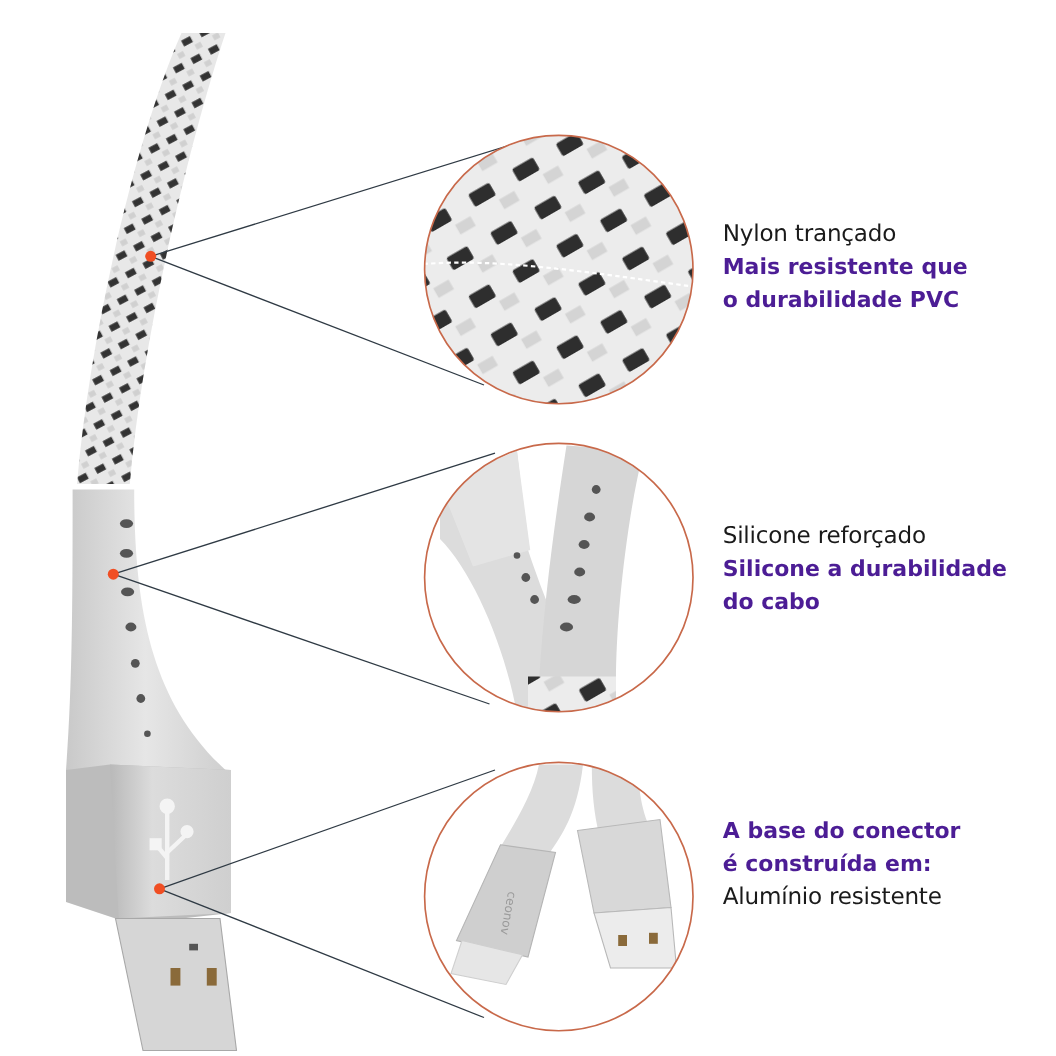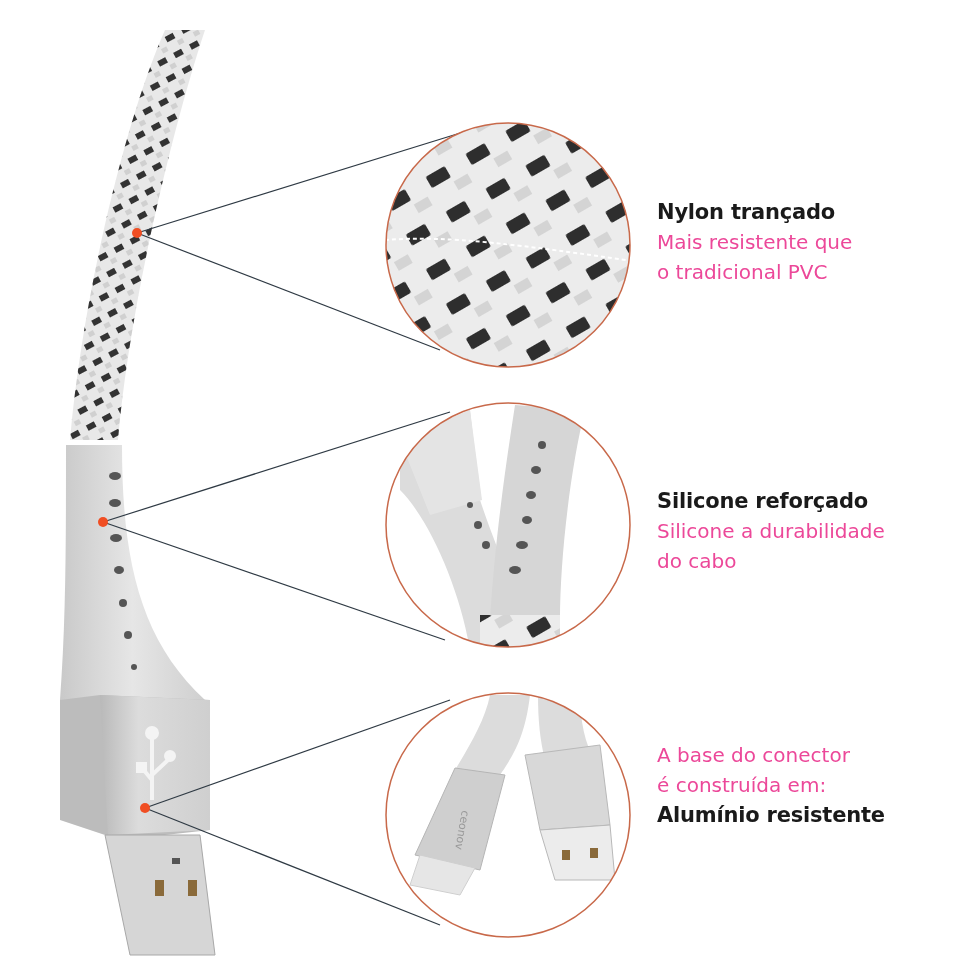--- a/index.html
+++ b/index.html
@@ -1,23 +1,23 @@
 <!DOCTYPE html>
 <html><head>
 <meta charset="utf-8">
 <style>
   html, body { margin: 0; padding: 0; background: #ffffff; }
   body { width: 960px; height: 960px; position: relative; overflow: hidden; font-family: "DejaVu Sans", sans-serif; }
   .stage { position: absolute; left: 0; top: 0; width: 960px; height: 960px; }
   svg.art { position: absolute; left: 0; top: 0; }
   .feature { position: absolute; left: 657px; color: #2b2b2b; }
-  .feature .title { font-weight: bold; font-size: 21px; color: #1a1a1a; line-height: 30px; letter-spacing: -0.2px; }
-  .feature .desc { font-size: 20px; line-height: 30px; color: #ec4899; font-weight: 400; }
+  .feature .title { font-weight: normal; font-size: 21px; color: #1a1a1a; line-height: 30px; letter-spacing: -0.2px; }
+  .feature .desc { font-size: 20px; line-height: 30px; color: #4c1d95; font-weight: 700; }
   .feature.f1 { top: 197px; }
-  .feature.f2 { top: 486px; }
+  .feature.f2 { top: 472px; }
   .feature.f3 { top: 740px; }
 </style>
 </head>
 <body>
 
 <div class="stage">
 
   <svg class="art" width="960" height="960" viewBox="0 0 960 960">
     <defs>
       <pattern id="braid" width="18" height="18" patternUnits="userSpaceOnUse" patternTransform="rotate(-28)">
@@ -131,21 +131,21 @@
       <rect x="562" y="850" width="8" height="10" fill="#8a6a3a"></rect>
       <rect x="590" y="848" width="8" height="10" fill="#8a6a3a"></rect>
       <text x="0" y="0" font-size="11" fill="#9a9a9a" transform="translate(462 810) rotate(100)">ceonov</text>
     </g>
     <circle cx="508" cy="815" r="122" fill="none" stroke="#c8694a" stroke-width="1.5"></circle>
   </svg>
 
   <div class="feature f1">
     <div class="title">Nylon trançado</div>
     <div class="desc">Mais resistente que</div>
-    <div class="desc">o tradicional PVC</div>
+    <div class="desc">o durabilidade PVC</div>
   </div>
 
   <div class="feature f2">
     <div class="title">Silicone reforçado</div>
     <div class="desc">Silicone a durabilidade</div>
     <div class="desc">do cabo</div>
   </div>
 
   <div class="feature f3">
     <div class="desc">A base do conector</div>

